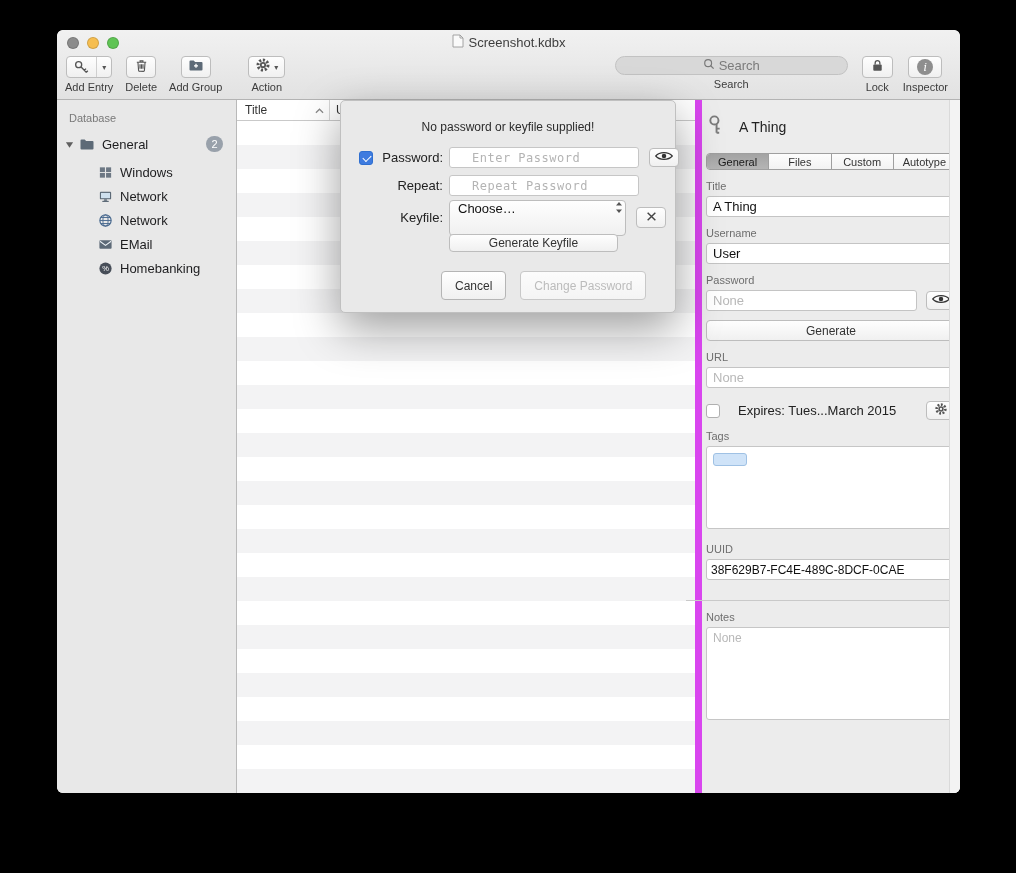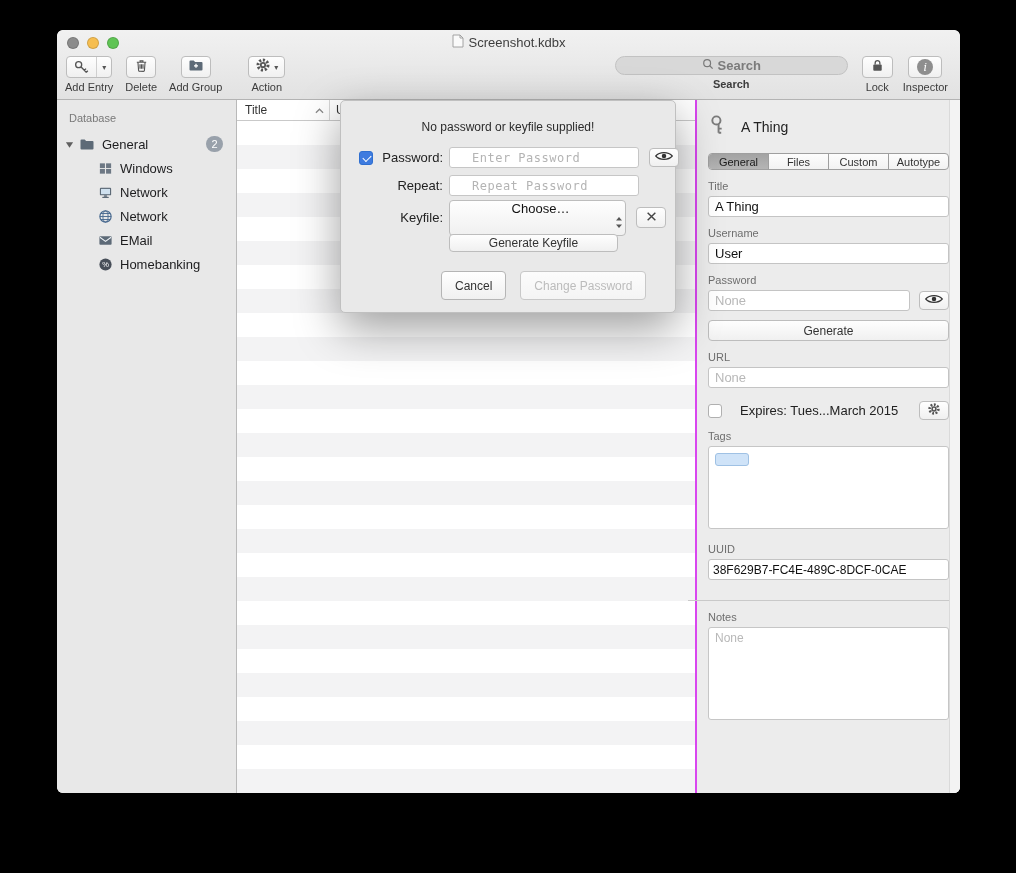--- a/index.html
+++ b/index.html
@@ -33,57 +33,57 @@
   .bezel { height:22px; min-width:30px; display:flex; align-items:center;
     justify-content:center; background:linear-gradient(#fefefe,#f0f0f0);
     border:1px solid #bdbdbd; border-radius:4px; cursor:default; }
   .split { padding:0; }
   .split-main { padding:0 6px; display:flex; align-items:center; height:100%; }
   .split-arrow { width:15px; height:100%; display:flex; align-items:center;
     justify-content:center; border-left:1px solid #cfcfcf; font-size:8px; color:#555; }
   .action-bezel { padding:0 6px; gap:3px; }
   .arrow-glyph { font-size:8px; color:#555; }
 
-  .search-item { margin-left:auto; margin-right:14px;font-weight:bold; }
+  .search-item { margin-left:auto; margin-right:14px; }
   .search-field { width:233px; height:19px; border-radius:10px; background:#d8d8d8;
     border:1px solid #c2c2c2; display:flex; align-items:center; justify-content:center;
     gap:4px; color:#7b7b7b; font-size:13px; }
 
   
   .content { position:absolute; top:70px; left:0; right:0; bottom:0; display:flex; }
 
   
   .sidebar { width:180px; background:#e8e8e8; border-right:1px solid #b9b9b9;
     padding-top:8px; flex:none; }
   .side-header { font-size:11px; color:#787878; padding:4px 0 8px 12px; }
   .side-row { display:flex; align-items:center; height:24px; font-size:13px;
     color:#1d1d1f; padding-left:8px; cursor:default; }
-  .side-row.child { padding-left:40px; }
+  .side-row.child { padding-left:40px;align-items:flex-end; }
   .s-ic { width:16px; height:16px; margin-right:7px; display:flex;
     align-items:center; justify-content:center; flex:none; }
   .disclosure { width:10px; height:10px; margin-right:4px; display:flex;
     align-items:center; }
   .badge { margin-left:auto; margin-right:13px; min-width:17px; height:16px;
     border-radius:9px; background:#99a1ab; color:#fff; font-size:11px;
     display:flex; align-items:center; justify-content:center; padding:0 4px; }
 
   
   .table { flex:1; display:flex; flex-direction:column; background:#fff; min-width:0; }
   .t-header { height:21px; display:flex; background:#fff;
     border-bottom:1px solid #c9c9c9; font-size:12px; color:#333; flex:none; }
   .th { display:flex; align-items:center; }
   .th.title { width:93px; padding-left:8px; border-right:1px solid #d6d6d6; }
   .th.title .sort { margin-left:auto; margin-right:5px; }
   .th.user { flex:1; padding-left:6px; overflow:hidden; }
   .t-body { flex:1;
     background:repeating-linear-gradient(to bottom,#ffffff 0 24px,#f3f3f4 24px 48px); }
 
   
-  .inspector { width:265px; flex:none; background:#ececec; border-left:2px solid #d946ef;
-    padding:0 11px; position:relative; font-size:13px; color:#222; }
+  .inspector { width:265px; flex:none; background:#ececec; border-left:7px solid #d946ef;
+    padding:0 4px; position:relative; font-size:13px; color:#222; }
   .insp-scrollbar { position:absolute; top:0; right:0; bottom:0; width:11px;
     background:#f3f3f3; border-left:1px solid #dadada; }
   .insp-head { display:flex; align-items:center; gap:9px; margin:13px 0 13px; }
   .insp-title { font-size:14px; color:#222; }
   .segmented { display:flex; height:17px; border:1px solid #9f9f9f; border-radius:4px;
     overflow:hidden; background:linear-gradient(#fdfdfd,#f2f2f2); margin-bottom:2px; }
   .seg { flex:1; display:flex; align-items:center; justify-content:center;
     font-size:11px; color:#333; border-right:1px solid #9f9f9f; cursor:default; }
   .seg:last-child { border-right:none; }
   .seg.selected { background:linear-gradient(#a3a3a3,#b5b5b5); color:#1a1a1a; }
@@ -125,23 +125,23 @@
   .r1 { top:46px; } .r2 { top:74px; } .r3 { top:106px; }
   .label-col { width:86px; display:flex; align-items:center; justify-content:flex-end;
     gap:9px; padding-right:6px; }
   .dlg-field { width:190px; height:21px; background:#fff; border:1px solid #c6c6c6;
     border-radius:3px; padding:0 22px; font-size:12px; color:#8b5cf6;
     font-family:"Liberation Sans", sans-serif; }
   .dlg-field::placeholder { font-family:"DejaVu Sans Mono", monospace; color:#b4b4b4;
     font-size:12px; letter-spacing:.5px; }
   .after-btn { margin-left:10px; }
   .xbtn { height:21px; }
-  .popup { width:177px; height:36px; display:flex; align-items:center; padding:0 2px 0 8px;
+  .popup { width:177px; height:36px; display:flex; align-items:flex-start; padding:0 2px 0 8px;
     background:linear-gradient(#fefefe,#f0f0f0); border:1px solid #bdbdbd;
-    border-radius:4px; font-size:13px; color:#111;flex-direction:column; }
+    border-radius:4px; font-size:13px; color:#111; }
   .stepper { margin-left:auto; display:flex; align-items:center; }
   .gen-keyfile { position:absolute; top:133px; left:108px; width:169px; height:18px;
     display:flex; align-items:center; justify-content:center;
     background:linear-gradient(#fefefe,#f0f0f0); border:1px solid #bdbdbd;
     border-radius:4px; font-size:12px; color:#333; }
   .dlg-actions { position:absolute; top:170px; left:100px; display:flex; gap:14px; }
   .btn { height:29px; border-radius:4px; border:1px solid #b5b5b5;
     background:linear-gradient(#fff,#f0f0f0); font-size:12px; color:#333;
     padding:0 13px; display:flex; align-items:center; justify-content:center; }
   .btn.cancel { min-width:63px; }

